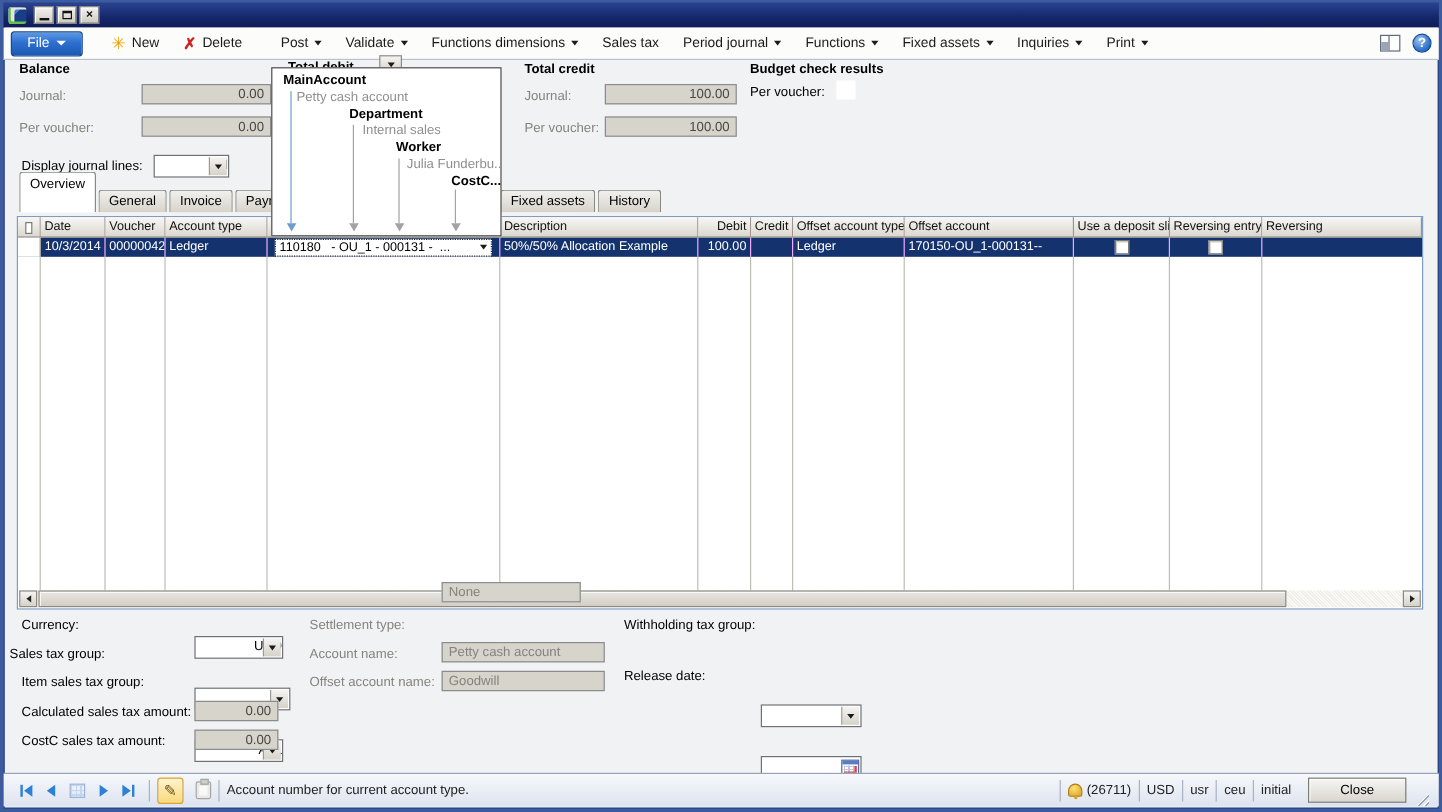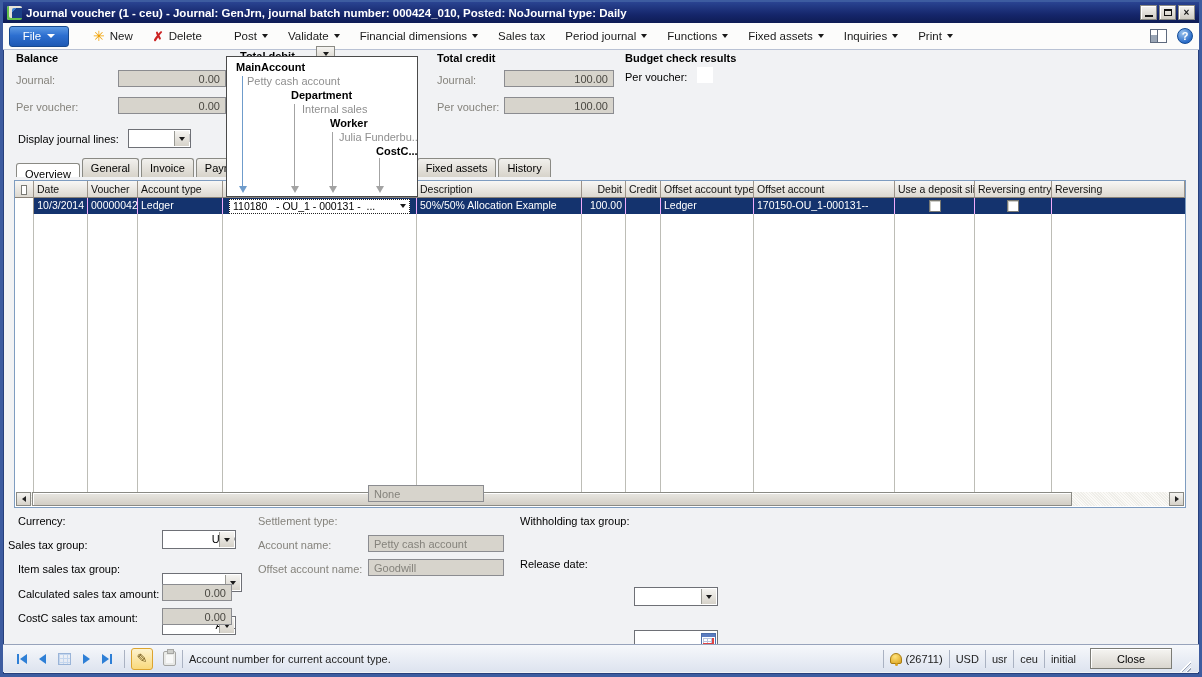--- a/index.html
+++ b/index.html
@@ -54,21 +54,21 @@
   .combo { background:#fff; border:1px solid #6e7076; height:19px; font-size:11px;
            line-height:17px; padding-left:4px; position:relative; color:#000; }
   .combo-btn { position:absolute; right:1px; top:1px; bottom:1px; width:15px;
                background:linear-gradient(#f5f4f1,#d6d2c9); border-left:1px solid #9a9a94;
                display:flex; align-items:center; justify-content:center; }
 
   
   .tabs { position:absolute; left:16px; top:156px; height:21px; display:flex; align-items:flex-end; }
   .tab { background:linear-gradient(#f1f0ed,#d7d3ca); border:1px solid #8a8a84; border-bottom:none;
          border-radius:3px 3px 0 0; padding:3px 8px 3px; font-size:11px; margin-right:2px; height:19px; }
-  .tab.active { background:#fff; height:14px; padding-top:4px; font-size:11px; }
+  .tab.active { background:#fff; height:34px; padding-top:4px; font-size:11px; }
 
   
   .gridpanel { position:absolute; left:14px; top:180px; width:1172px; height:328px;
                background:#fff; border:1px solid #7e9cc0; }
   .grow { display:flex; width:1170px; }
   .gh { background:linear-gradient(#f8f7f5,#dcd8d0); border-right:1px solid #9c948a;
         border-bottom:1px solid #898278; font-size:10.5px; color:#111; padding:2px 3px 0;
         height:17px; overflow:hidden; white-space:nowrap; }
   .gc { font-size:10.5px; color:#fff; padding:1px 3px 0; height:16px; border-right:1px solid #f0abfc;
         overflow:hidden; white-space:nowrap; }
@@ -137,21 +137,20 @@
           background: repeating-linear-gradient(-45deg, transparent 0 2px, #9aa4b6 2px 3px, #fff 3px 4px);
           clip-path: polygon(100% 0, 100% 100%, 0 100%); }
 </style>
 </head>
 <body>
 
 <div class="window">
 
   <div class="titlebar">
     <div class="appicon"></div>
-    <div class="title">Journal voucher (1 - ceu) - Journal: GenJrn, journal batch number: 000424_010, Posted: NoJournal type: Daily</div>
     <div class="wbtn">
         <span class="glyph-min"></span>
       </div>
     <div class="wbtn">
         <span class="glyph-max"></span>
       </div>
     <div class="wbtn">
         <span>×</span>
       </div>
   </div>
@@ -173,21 +172,21 @@
     <div style="width:12px"></div>
     <div class="titem">
         <span>Post</span>
         <span class="dd"></span>
       </div>
     <div class="titem">
         <span>Validate</span>
         <span class="dd"></span>
       </div>
     <div class="titem">
-        <span>Financial dimensions</span>
+        <span>Functions dimensions</span>
         <span class="dd"></span>
       </div>
     <div class="titem">
         <span>Sales tax</span>
       </div>
     <div class="titem">
         <span>Period journal</span>
         <span class="dd"></span>
       </div>
     <div class="titem">

